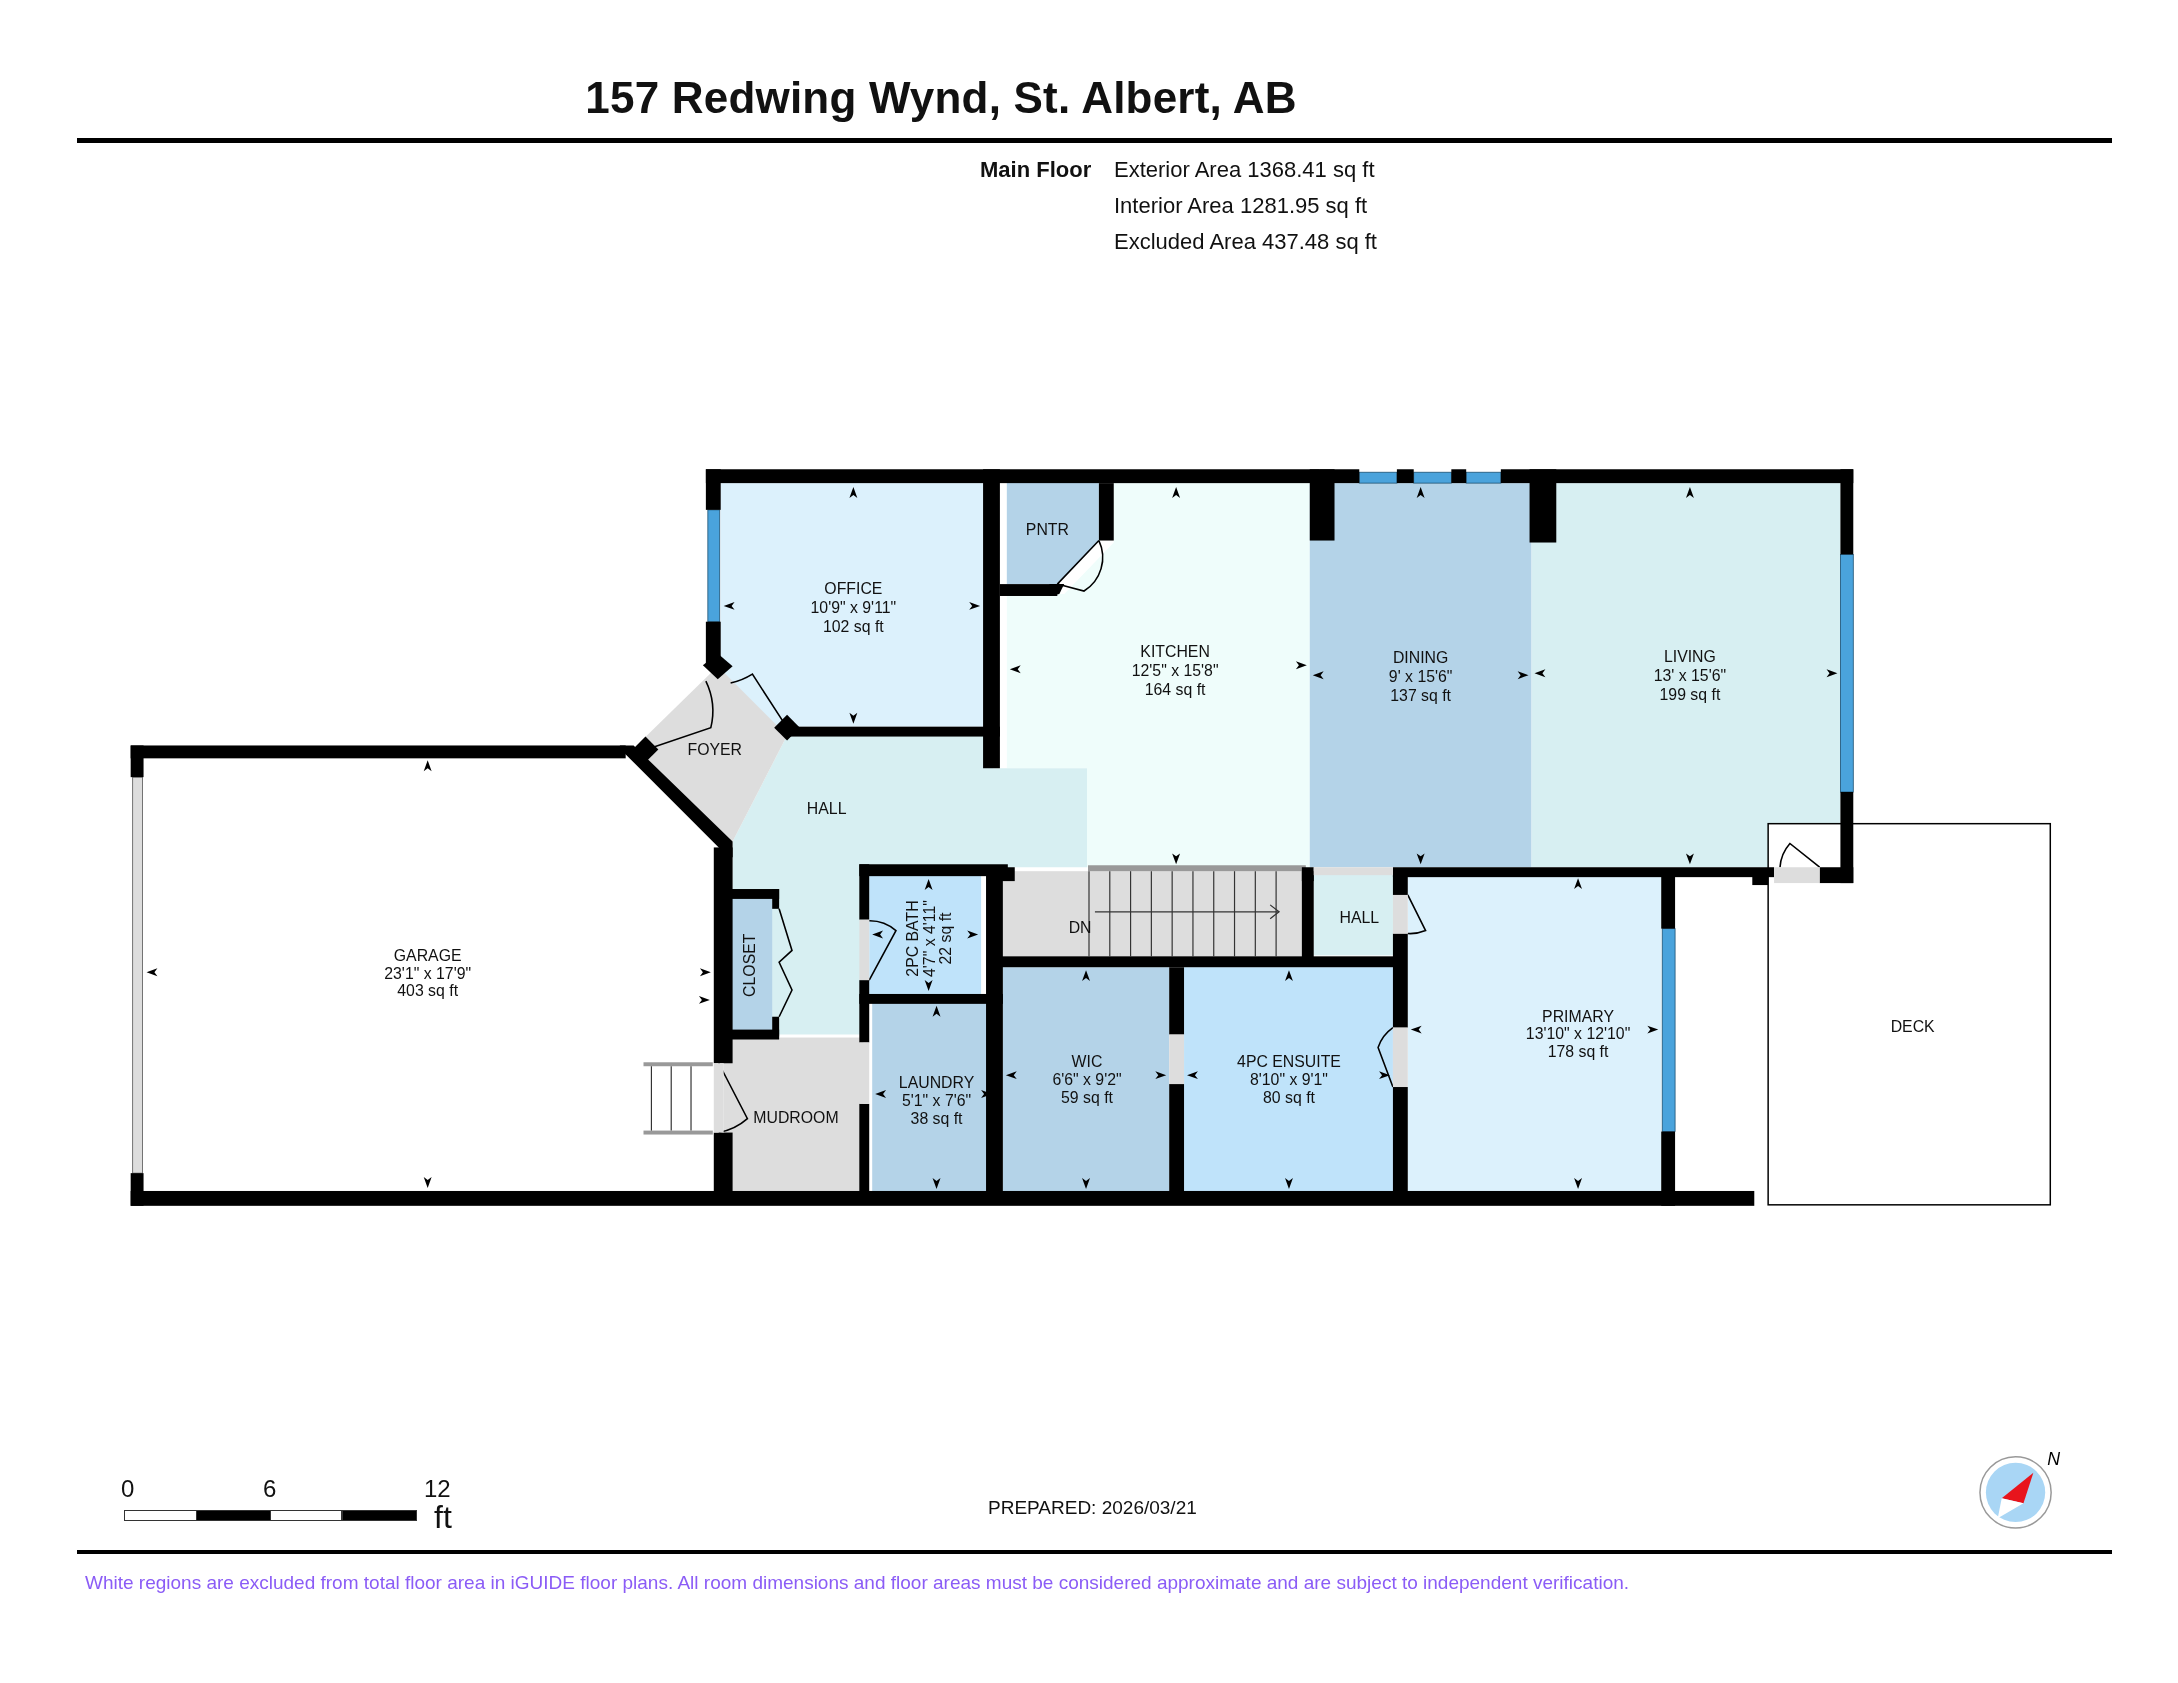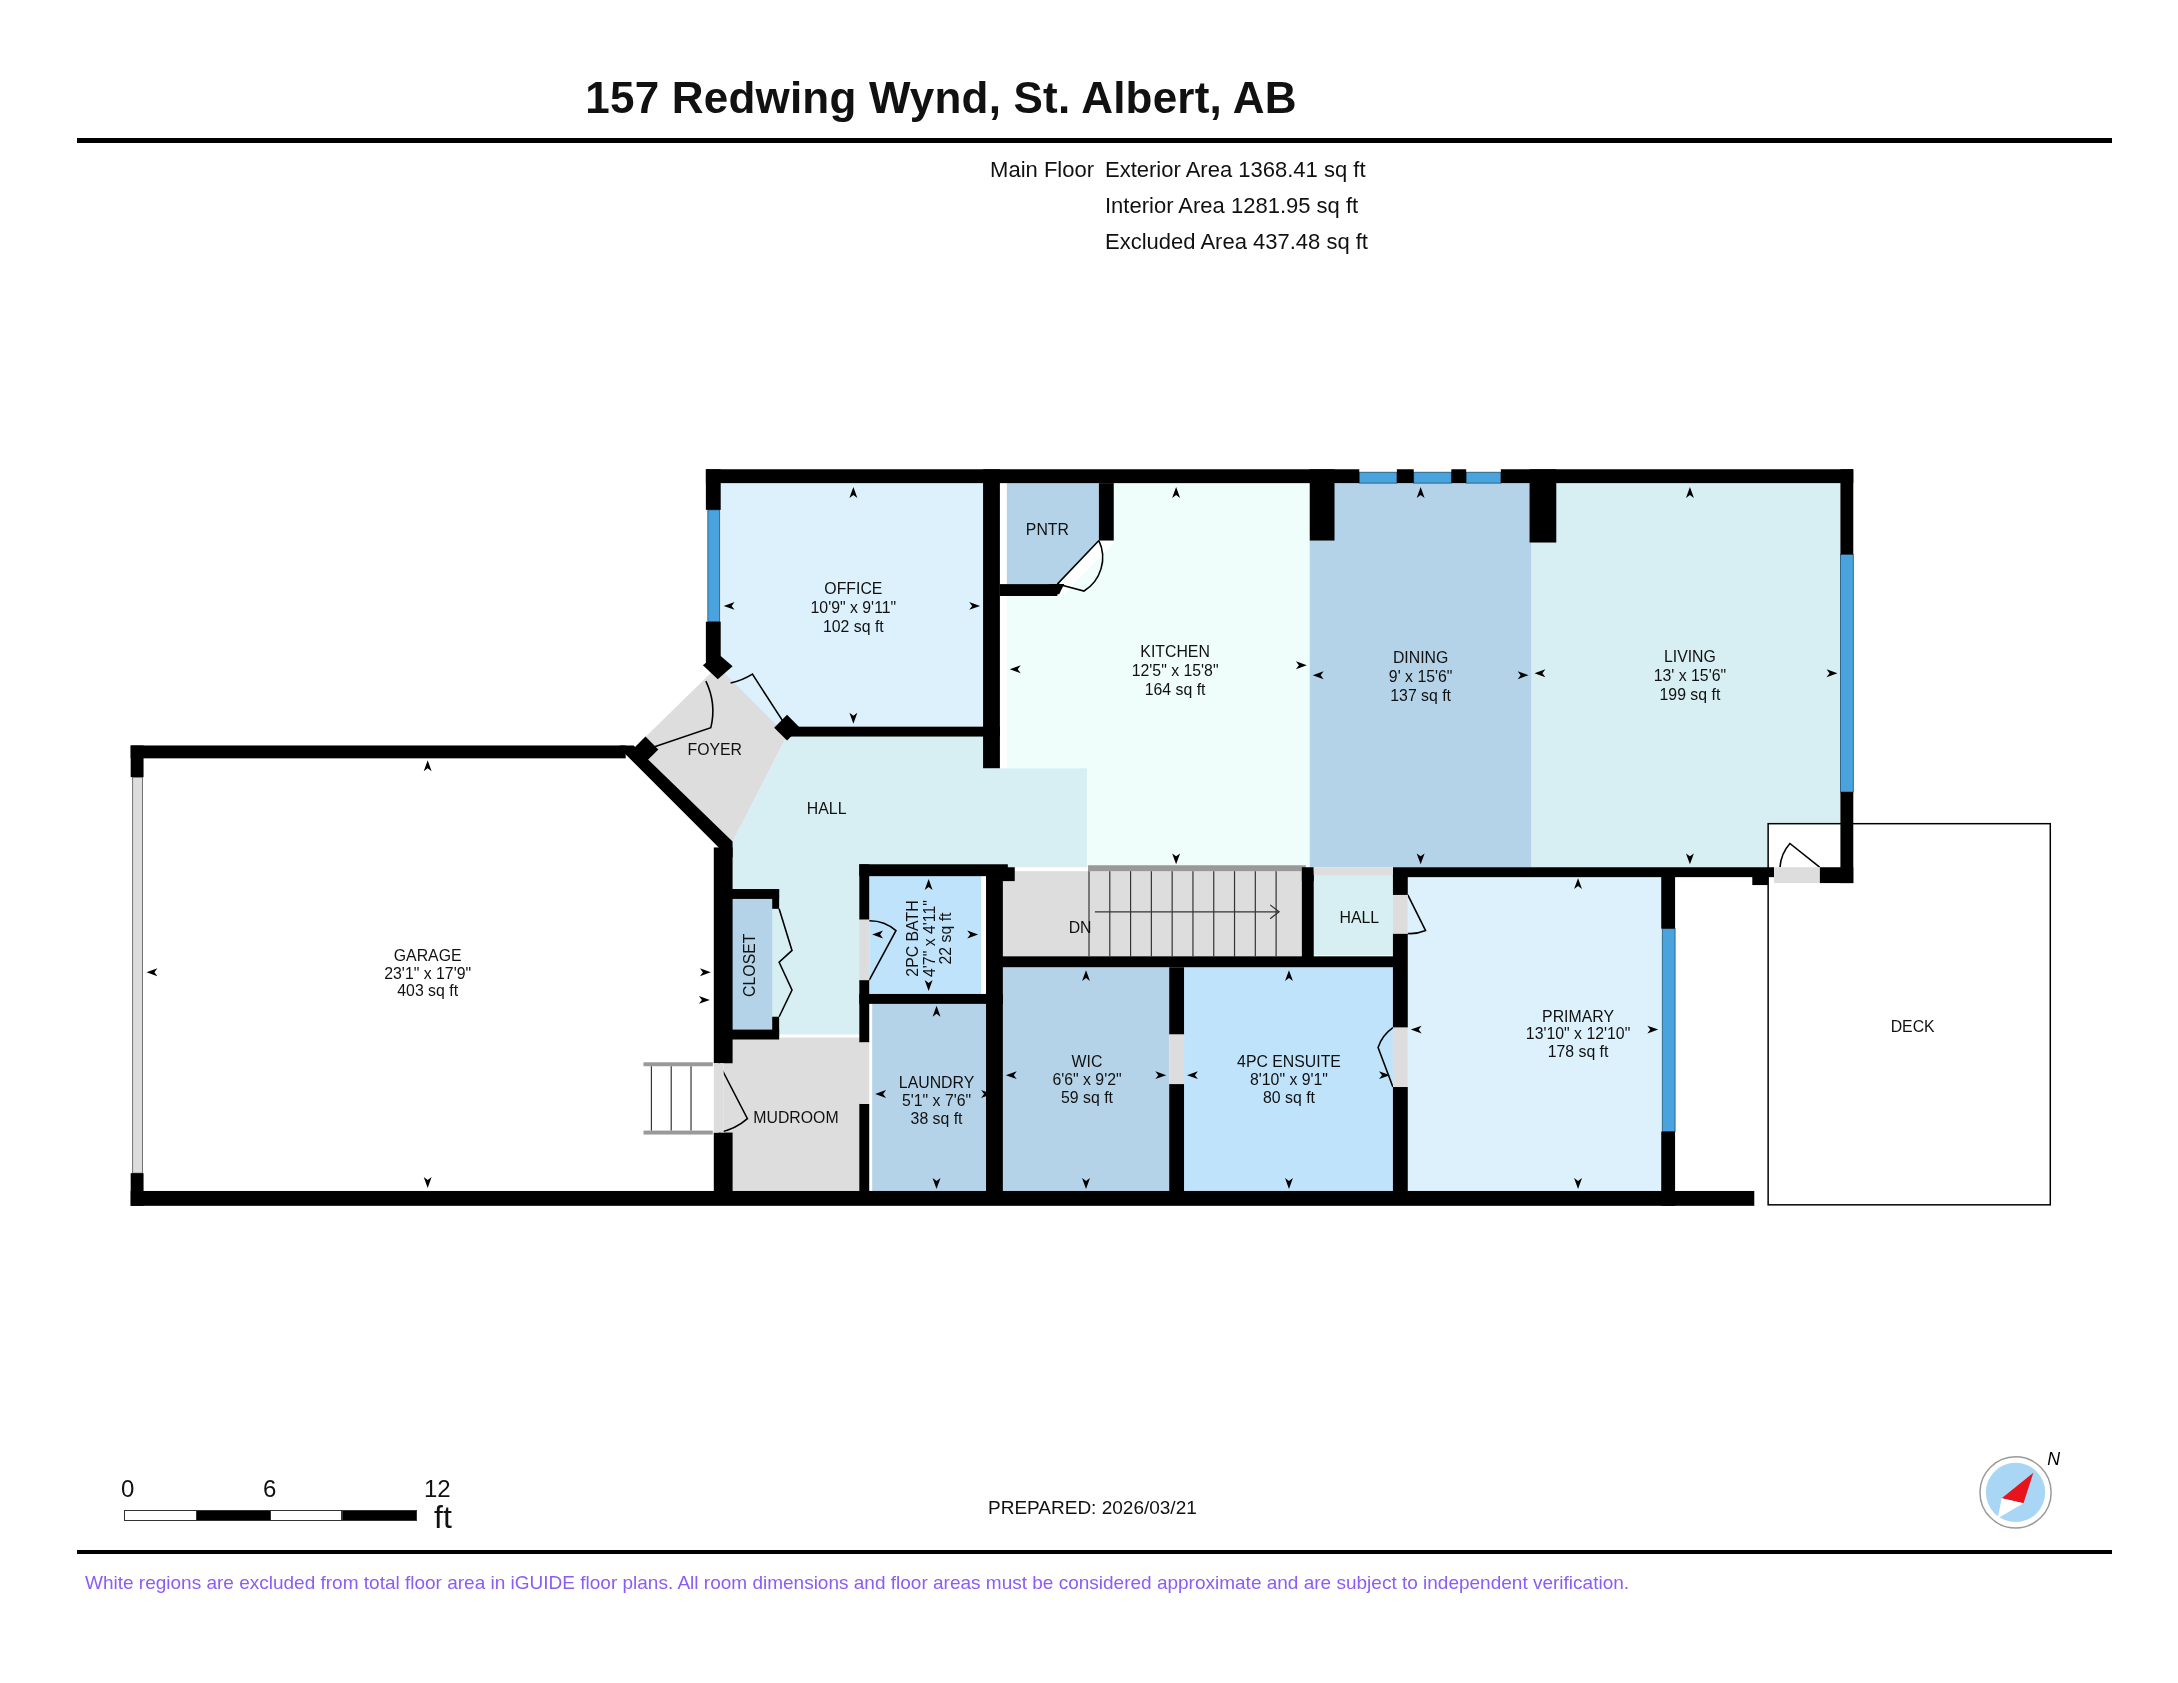--- a/index.html
+++ b/index.html
@@ -4,22 +4,22 @@
 <style>
   html, body { margin:0; padding:0; background:#ffffff; }
   body { width:2178px; height:1683px; position:relative; overflow:hidden;
          font-family:"Liberation Sans", sans-serif; color:#111; }
   .title { position:absolute; left:0; width:1882px; top:73px; text-align:center;
            font-size:44px; font-weight:bold; letter-spacing:0.2px; }
   .rule { position:absolute; left:77px; width:2035px; height:5px; background:#000; }
   .rule.top { top:138px; }
   .rule.bottom { top:1550px; height:4px; }
   .areas { position:absolute; top:152px; left:980px; font-size:22px; line-height:36px; }
-  .areas .floor { position:absolute; left:0; top:0; font-weight:normal; width:114px; text-align:right; }
-  .areas .list { position:absolute; left:125px; top:0; white-space:nowrap; }
+  .areas .floor { position:absolute; left:0; top:0; font-weight:bold; width:114px; text-align:left; }
+  .areas .list { position:absolute; left:134px; top:0; white-space:nowrap; }
   .plan { position:absolute; left:0; top:0; width:2178px; height:1683px; }
   .room-label { font-family:"Liberation Sans", sans-serif; font-size:16px; fill:#111; text-anchor:middle; }
   .scale { position:absolute; left:119px; top:1475px; width:337px; height:59px; }
   .scale .num { position:absolute; top:0; font-size:24px; }
   .scale .bar { position:absolute; top:35px; height:11px; border:1px solid #333; box-sizing:border-box; }
   .scale .ft { position:absolute; left:315px; top:24px; font-size:32px; }
   .prepared { position:absolute; left:988px; top:1497px; font-size:19px; }
   .disclaimer { position:absolute; left:85px; top:1572px; font-size:19px; color:#8b5cf6; white-space:nowrap; }
   .compass { position:absolute; left:1976px; top:1441px; width:89px; height:89px; }
 </style>

